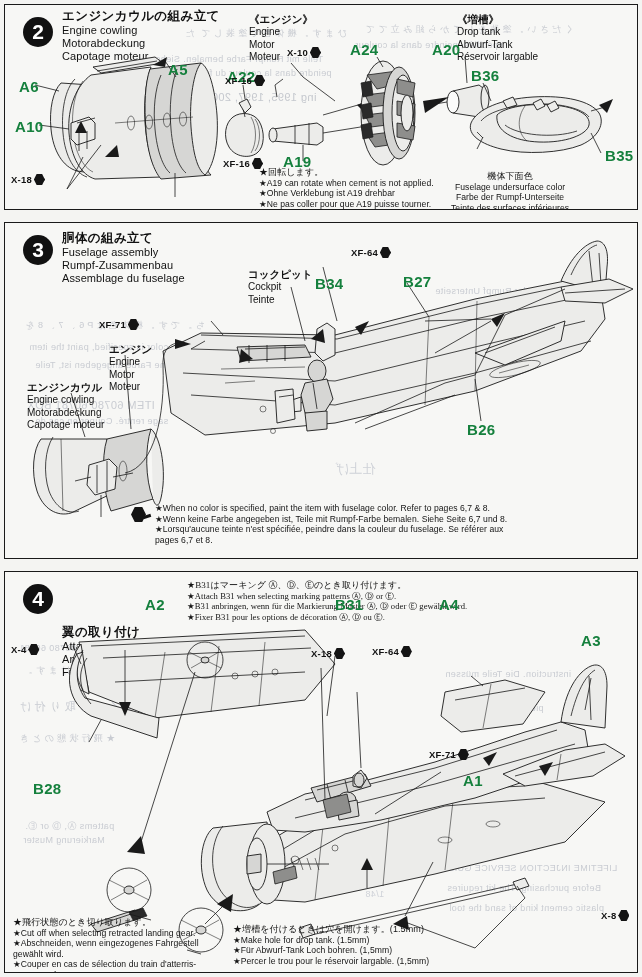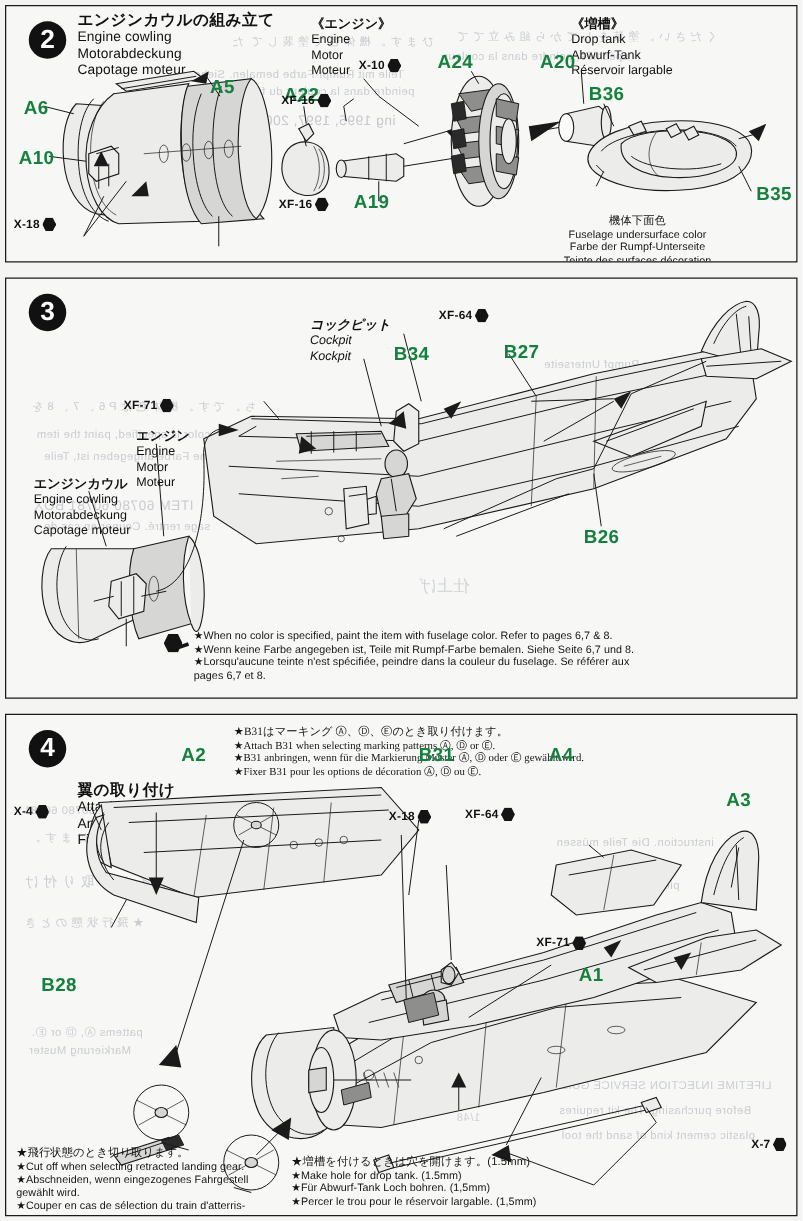--- a/index.html
+++ b/index.html
@@ -335,43 +335,55 @@
       </div>
       <div class="paint" style="left:218px;top:153px;">
         <span>XF-16</span>
         <span class="chip"></span>
       </div>
       <div class="paint" style="left:282px;top:42px;">
         <span>X-10</span>
         <span class="chip"></span>
       </div>
 
+      <div class="notes" style="left:254px;top:162px;">
+        <div class="ln jp">★回転します。</div>
+        <div class="ln">★A19 can rotate when cement is not applied.</div>
+        <div class="ln">★Ohne Verklebung ist A19 drehbar</div>
+        <div class="ln">★Ne pas coller pour que A19 puisse tourner.</div>
+      </div>
 
       <div class="notes" style="left:446px;top:166px;text-align:center;">
         <div class="ln jp">機体下面色</div>
         <div class="ln">Fuselage undersurface color</div>
         <div class="ln">Farbe der Rumpf-Unterseite</div>
-        <div class="ln">Teinte des surfaces décoration</div>
+        <div class="ln">Teinte des surfaces inférieures</div>
       </div>
     </div>
   </div>
 
   <div class="panel" id="panel-3">
     <div class="panel-inner">
 
       <div class="bleed" style="left:20px;top:96px;">ち 。 で す 。 機 体 色 は P 6 、 7 、 8 を</div>
       <div class="bleed" style="left:24px;top:118px;">color is specified, paint the item</div>
       <div class="bleed" style="left:30px;top:136px;">keine Farbe angegeben ist, Teile</div>
       <div class="bleed" style="left:22px;top:176px;font-size:11px;">ITEM 60780 60781 BOX</div>
       <div class="bleed" style="left:30px;top:192px;">sage rentré. Couper en cas de</div>
       <div class="bleed" style="left:330px;top:240px;font-size:13px;color:#cfd2d8;">仕上げ</div>
       <div class="bleed" style="left:430px;top:62px;">der Rumpf Unterseite</div>
 
       <div class="step-badge" style="left:18px;top:12px;">3</div>
 
+      <div class="title-block" style="left:57px;top:8px;">
+        <div class="title-jp">胴体の組み立て</div>
+        <div class="title-line">Fuselage assembly</div>
+        <div class="title-line">Rumpf-Zusammenbau</div>
+        <div class="title-line">Assemblage du fuselage</div>
+      </div>
 
       <svg class="art" width="634" height="337" viewBox="0 0 634 337">
 
         <g>
           <path class="fl-light" d="M158 128 L196 110 L330 112 L470 76 L560 58 L596 70 L600 96 L576 128 L470 168 L330 200 L200 212 L166 190 Z"></path>
 
           <path class="ln-thin" d="M196 112 L332 116 L470 82 L556 64"></path>
           <path class="ln-thin" d="M186 126 L330 130 L470 96 L566 76"></path>
           <path class="ln-thin" d="M178 150 L330 158 L470 124 L580 98"></path>
           <path class="ln-thin" d="M186 172 L330 182 L470 150 L586 118"></path>
@@ -451,24 +463,24 @@
         <polygon class="arrowhd" points="236,126 248,136 234,140"></polygon>
         <polygon class="arrowhd" points="306,116 318,106 320,120"></polygon>
         <polygon class="arrowhd" points="350,104 364,98 356,112"></polygon>
         <polygon class="arrowhd" points="486,96 500,90 492,104"></polygon>
         <path class="lead" d="M486 98 L430 130"></path>
         <path class="lead" d="M500 92 L560 66"></path>
         <path class="lead" d="M500 92 L470 152"></path>
         <path class="lead" d="M486 96 L420 98"></path>
       </svg>
 
-      <div class="sub-block" style="left:243px;top:31px;font-style:italic;">
+      <div class="sub-block" style="left:243px;top:45px;">
         <div class="sub-jp">コックピット</div>
         <div class="sub-line">Cockpit</div>
-        <div class="sub-line">Kockpit</div>
+        <div class="sub-line">Teinte</div>
       </div>
 
       <div class="sub-block" style="left:104px;top:120px;">
         <div class="sub-jp">エンジン</div>
         <div class="sub-line">Engine</div>
         <div class="sub-line">Motor</div>
         <div class="sub-line">Moteur</div>
       </div>
 
       <div class="sub-block" style="left:22px;top:158px;">
@@ -678,21 +690,21 @@
         <span class="chip left"></span>
         <span>XF-64</span>
       </div>
       <div class="paint rev" style="left:424px;top:177px;">
         <span class="chip left"></span>
         <span>XF-71</span>
       </div>
 
       <div class="paint rev" style="left:596px;top:338px;">
         <span class="chip left"></span>
-        <span>X-7</span>
+        <span>X-8</span>
       </div>
 
       <div class="notes" style="left:8px;top:345px;width:216px;">
         <div class="ln jp">★飛行状態のとき切り取ります。</div>
         <div class="ln">★Cut off when selecting retracted landing gear.</div>
         <div class="ln">★Abschneiden, wenn eingezogenes Fahrgestell</div>
         <div class="ln">gewählt wird.</div>
         <div class="ln">★Couper en cas de sélection du train d'atterris-</div>
         <div class="ln">sage rentré.</div>
       </div>

